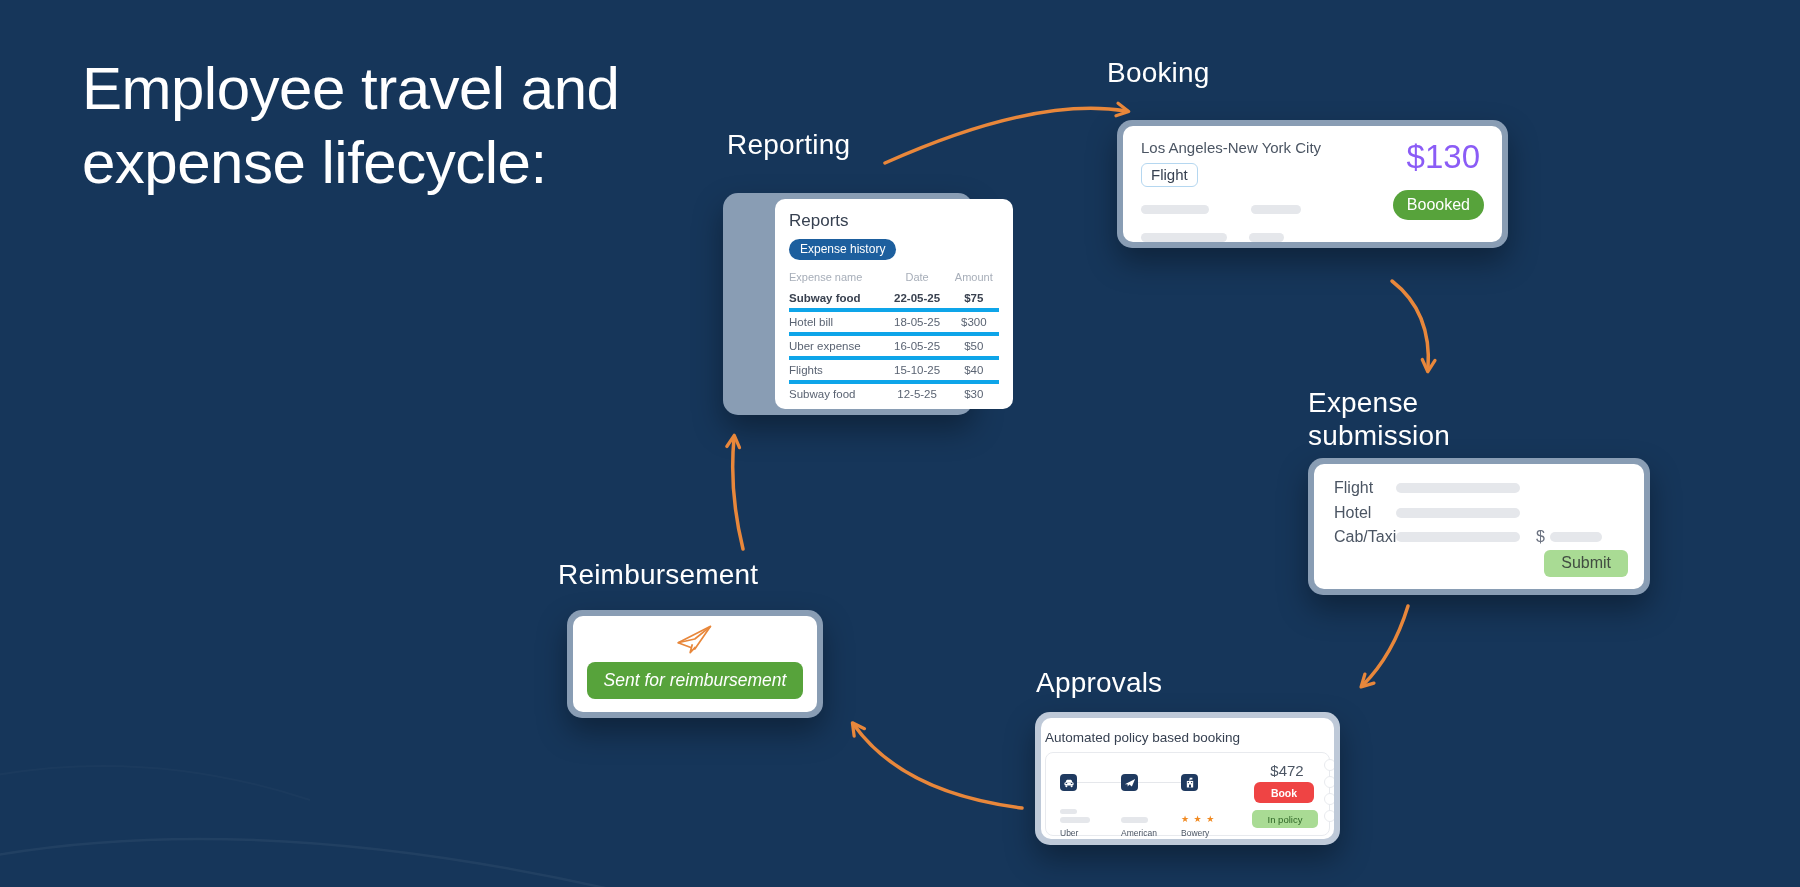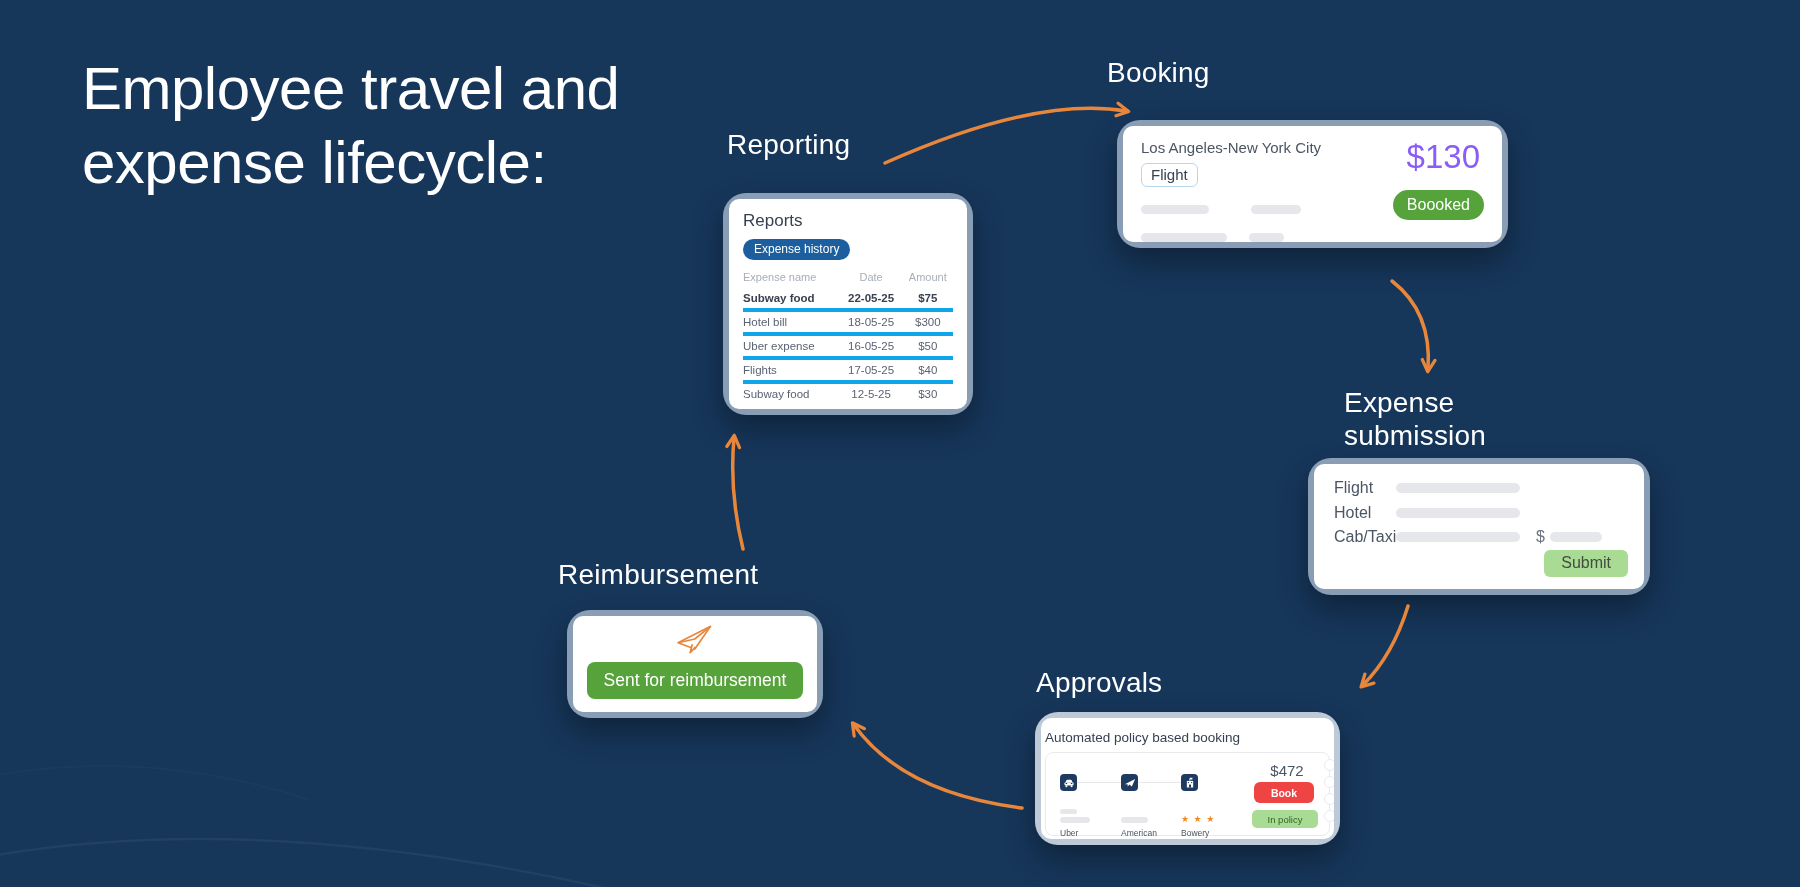--- a/index.html
+++ b/index.html
@@ -15,21 +15,21 @@
     color:#ffffff; font-size:60px; line-height:1.24; font-weight:500;
     letter-spacing:-0.5px;
   }
   
   .step-label {
     position:absolute; color:#ffffff; font-size:28px; font-weight:500;
     letter-spacing:0.2px;
   }
   
   .frame {
-    position:absolute; padding:6px; border-radius:23px;
+    position:absolute; padding:6px; border-radius:15px;
     background:rgba(171,186,205,0.78);
     box-shadow:0 14px 30px rgba(0,0,0,0.35);
   }
   .frame-light { background:rgba(208,217,229,0.9); }
   .card {
     position:relative; width:100%; height:100%;
     background:#ffffff; border-radius:10px; overflow:hidden;
   }
   
   .bar { background:#E5E7EB; border-radius:5px; display:inline-block; }
@@ -104,59 +104,59 @@
   .badge-policy {
     position:absolute; top:57px; left:206px; width:66px; height:18px;
     background:#A9DB94; color:#2F6627; font-size:9.5px;
     border-radius:5px; display:flex; align-items:center; justify-content:center;
   }
   
   .reimb-card { text-align:center; padding-top:8px; }
   .btn-reimb {
     display:block; margin:4px auto 0; width:216px; height:37px;
     background:#57A33B; color:#fff; font-size:17.5px;
-    border:none; border-radius:8px; cursor:pointer;
+    border:none; border-radius:8px; cursor:pointer;font-style:italic;
   }
   svg.overlay { position:absolute; left:0; top:0; pointer-events:none; }
 </style>
 </head>
 <body>
 
 <div class="canvas">
 
   <svg class="overlay" width="1800" height="887">
     <path d="M -20 858 Q 260 806, 640 896" fill="none" stroke="rgba(255,255,255,0.05)" stroke-width="2.5"></path>
     <path d="M -30 780 Q 140 744, 310 800" fill="none" stroke="rgba(255,255,255,0.025)" stroke-width="2"></path>
   </svg>
 
   <div class="headline">Employee travel and expense lifecycle:</div>
 
   <div class="step-label" style="left:1107px; top:57px;">Booking</div>
   <div class="step-label" style="left:727px; top:129px;">Reporting</div>
-  <div class="step-label" style="left:1308px; top:386px; width:160px; line-height:1.18;margin-left:36px;">Expense submission</div>
+  <div class="step-label" style="left:1308px; top:386px; width:160px; line-height:1.18;">Expense submission</div>
   <div class="step-label" style="left:1036px; top:667px;">Approvals</div>
   <div class="step-label" style="left:558px; top:559px;">Reimbursement</div>
 
   <div class="frame" style="left:1117px; top:120px; width:391px; height:128px;">
     <div class="card" style="padding:13px 18px;">
       <div class="booking-route">Los Angeles-New York City</div>
       <span class="flight-tag">Flight</span>
       <div style="margin-top:13px;">
         <span class="bar" style="width:68px;height:9px;"></span><span class="bar" style="width:50px;height:9px;margin-left:42px;"></span>
       </div>
       <div style="margin-top:10px;">
         <span class="bar" style="width:86px;height:9px;"></span><span class="bar" style="width:35px;height:9px;margin-left:22px;"></span>
       </div>
       <div class="booking-price">$130</div>
       <button class="btn-green-pill">Boooked</button>
     </div>
   </div>
 
   <div class="frame" style="left:723px; top:193px; width:250px; height:222px;">
-    <div class="card" style="padding:12px 14px;">
+    <div class="card" style="padding:12px 14px;margin-left:46px;">
       <div class="reports-title">Reports</div>
       <button class="pill-blue">Expense history</button>
       <table class="rpt-table">
         <thead>
           <tr>
             <th style="width:46%;">Expense name</th>
             <th class="c" style="width:30%;">Date</th>
             <th class="c" style="width:24%;">Amount</th>
           </tr>
         </thead>
@@ -171,21 +171,21 @@
               <td class="c">18-05-25</td>
               <td class="c">$300</td>
           </tr>
           <tr>
             <td>Uber expense</td>
               <td class="c">16-05-25</td>
               <td class="c">$50</td>
           </tr>
           <tr>
             <td>Flights</td>
-              <td class="c">17-05-25</td>
+              <td class="c">15-10-25</td>
               <td class="c">$40</td>
           </tr>
           <tr>
             <td>Subway food</td>
               <td class="c">12-5-25</td>
               <td class="c">$30</td>
           </tr>
         </tbody>
       </table>
     </div>

